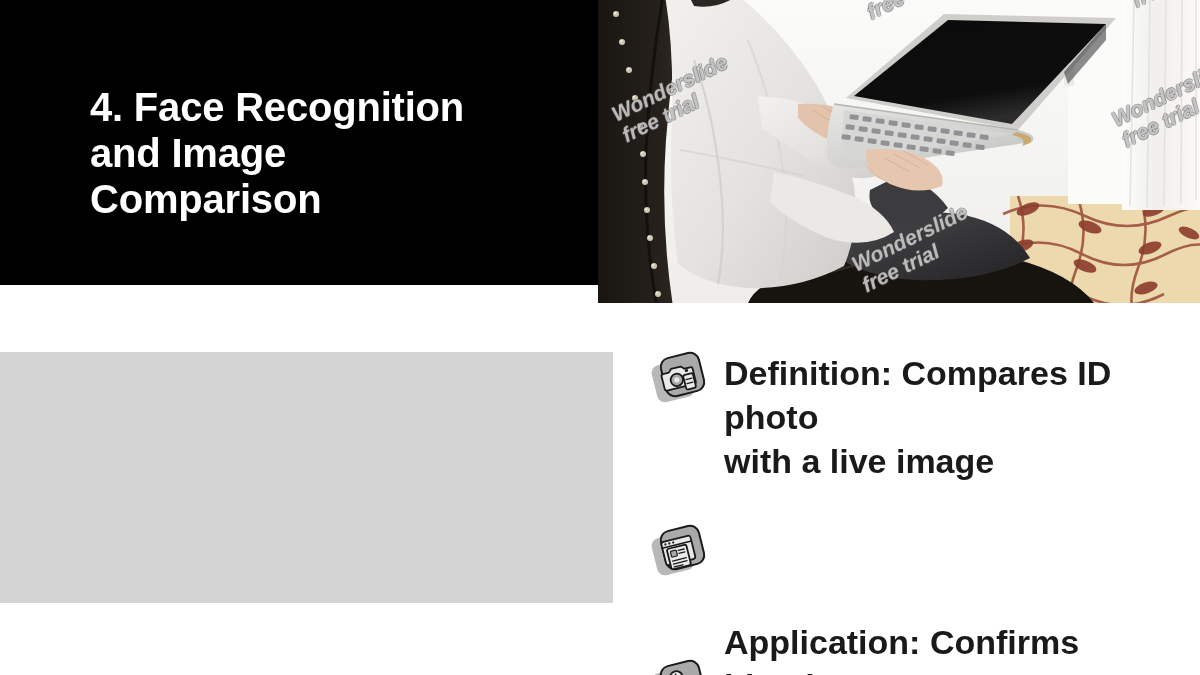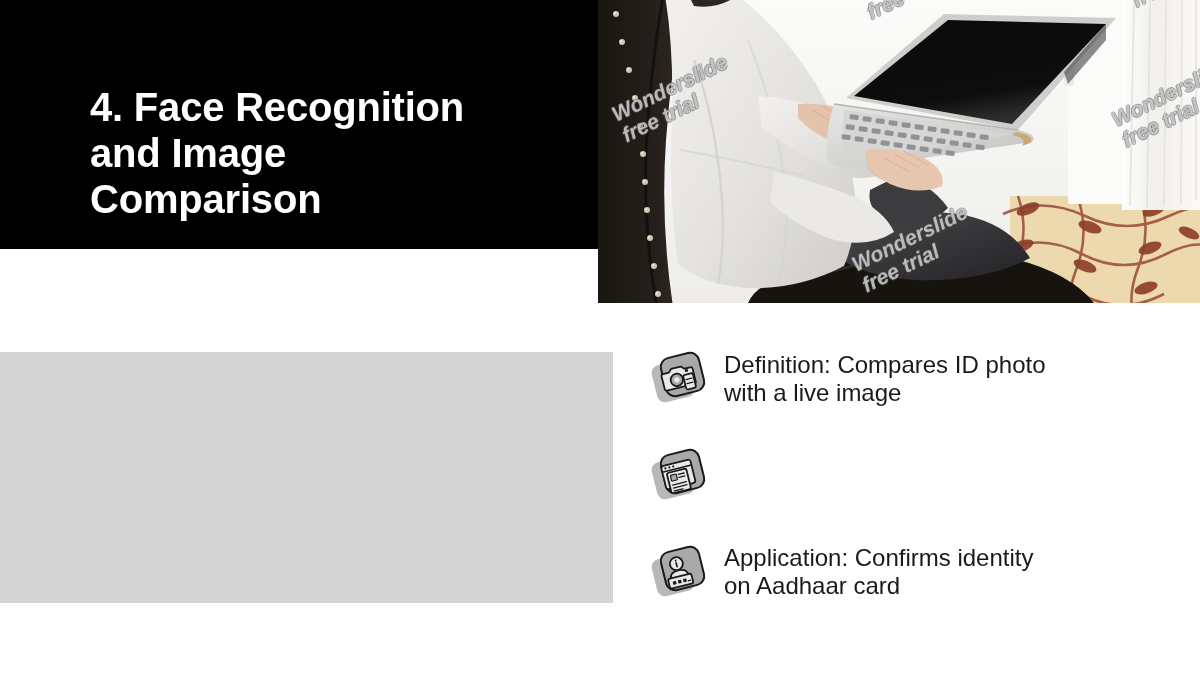--- a/index.html
+++ b/index.html
@@ -21,21 +21,21 @@
     inset: 0;
     background: #ffffff;
   }
 
   
   .title-panel {
     position: absolute;
     left: 0;
     top: 0;
     width: 600px;
-    height: 249px;
+    height: 285px;
     background: #000000;
     overflow: hidden;
   }
   .slide-title {
     position: absolute;
     left: 90px;
     top: 84px;
     width: 470px;
     color: #ffffff;
     font-size: 40px;
@@ -110,23 +110,23 @@
     height: 56px;
     position: relative;
     margin-top: 2px;
   }
   .bullet-icon svg { display: block; }
 
   .bullet-text {
     flex: 1 1 auto;
     margin-left: 18px;
     color: #1a1a1a;
-    font-size: 24px;
-    line-height: 28px;
-    font-weight: normal;
+    font-size: 34px;
+    line-height: 44px;
+    font-weight: bold;
     padding-top: 3px;
     white-space: pre-line;
   }
 </style>
 </head>
 <body>
 
 <div class="slide">
 
   <div class="title-panel">

